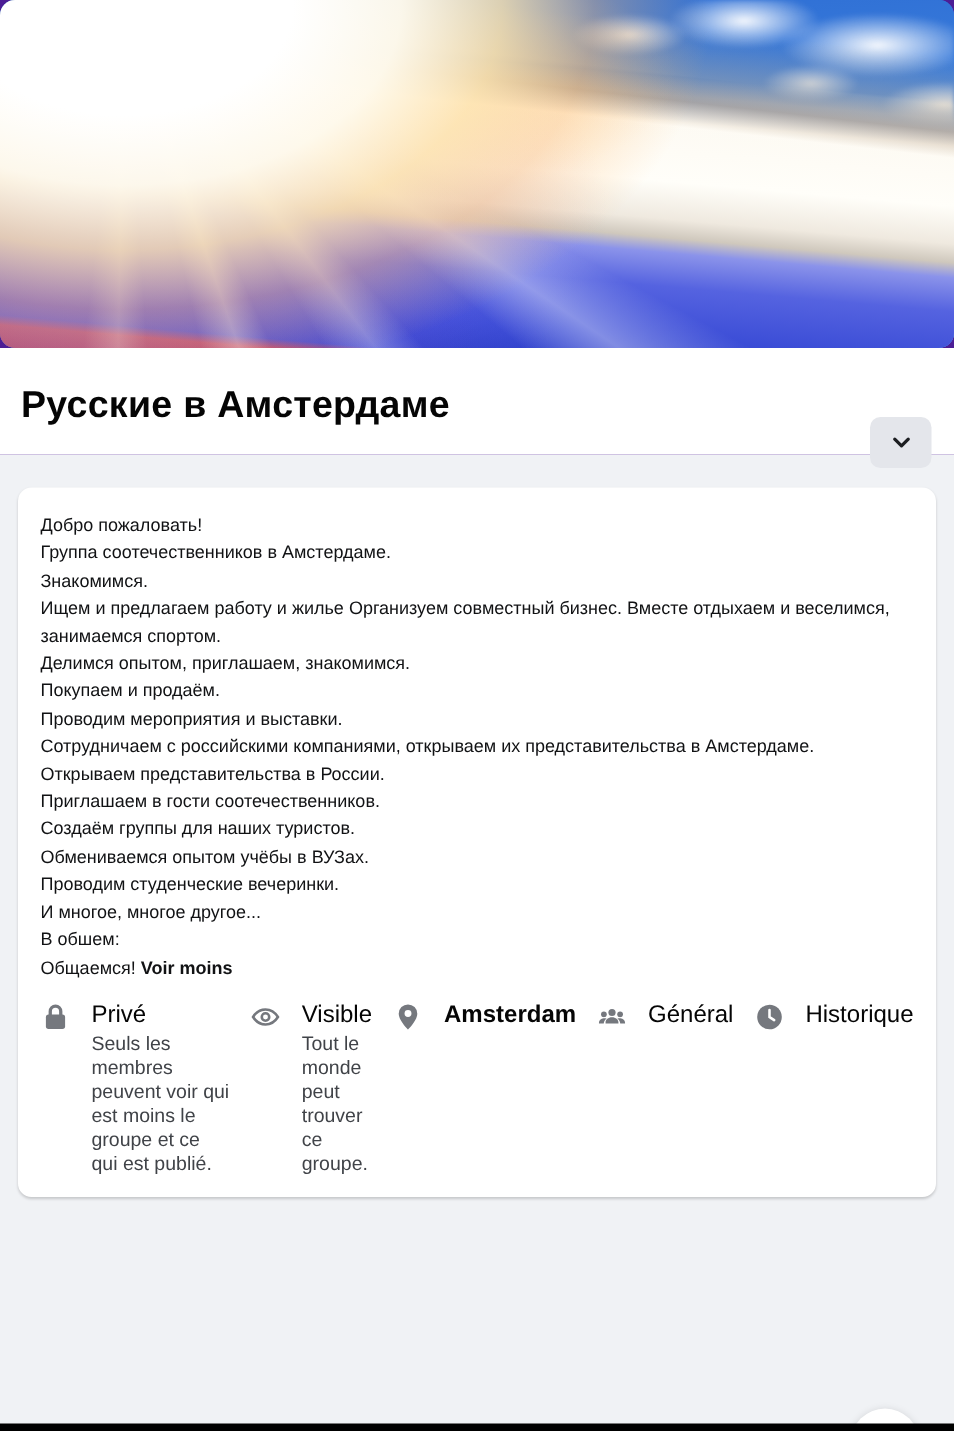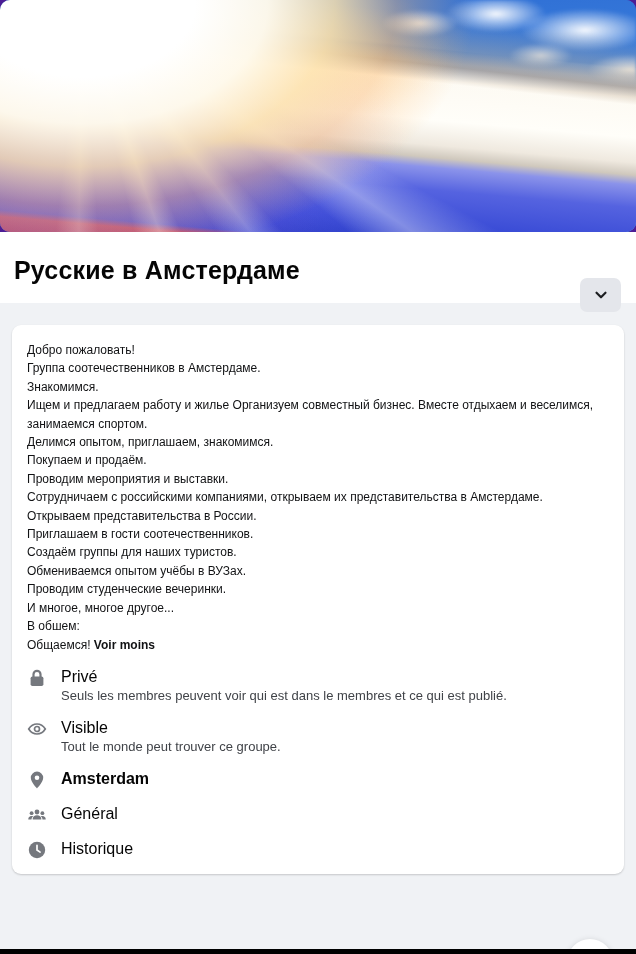--- a/index.html
+++ b/index.html
@@ -83,21 +83,21 @@
     background: #e4e6eb; border: none; border-radius: 7px; cursor: pointer;
     display: flex; align-items: center; justify-content: center; padding: 0; }
 
   
   .card { margin: 22px 12px 0; background: #fff; border-radius: 9px;
     box-shadow: 0 1px 2px rgba(0,0,0,.18); padding: 16px 15px 14px; }
   .card h2 { margin: 0 0 29px; font-size: 17px; line-height: 20px; font-weight: 700; }
   .desc { font-size: 12px; line-height: 18.4px; color: #111214; white-space: pre-line; }
   .link-strong { font-weight: 700; cursor: pointer; text-align: right; }
 
-  .info-list { margin-top: 13px; display: flex; flex-direction: column; gap: 14px; }
+  .info-list { margin-top: 13px; display: flex; gap: 14px; }
   .info-row { display: flex; gap: 14px; align-items: flex-start; }
   .info-icon { width: 20px; height: 20px; flex: none; margin-top: 1px; }
   .info-title { font-size: 16px; line-height: 19px; color: #050505; }
   .info-title.bold { font-weight: 700; }
   .info-desc { font-size: 13px; line-height: 16px; color: #404348; margin-top: 2px; }
 
   
   .fab { position: absolute; left: 567px; top: 939px; width: 46px; height: 46px;
     border-radius: 50%; background: #fff; box-shadow: 0 1px 6px rgba(0,0,0,.15);
     cursor: pointer; z-index: 5; }
@@ -155,21 +155,21 @@
 
       <div class="info-row">
         <span class="info-icon">
           <svg width="20" height="20" viewBox="0 0 20 20">
             <path d="M6.5 9V6.3a3.5 3.5 0 0 1 7 0V9" fill="none" stroke="#75787e" stroke-width="2.2"></path>
             <rect x="3.6" y="8.4" width="12.8" height="9.6" rx="1.8" fill="#75787e"></rect>
           </svg>
         </span>
         <div>
           <div class="info-title">Privé</div>
-          <div class="info-desc">Seuls les membres peuvent voir qui est dans le membres et ce qui est publié.</div>
+          <div class="info-desc">Seuls les membres peuvent voir qui est moins le groupe et ce qui est publié.</div>
         </div>
       </div>
 
       <div class="info-row">
         <span class="info-icon">
           <svg width="20" height="20" viewBox="0 0 20 20">
             <path d="M10 5C5.9 5 2.9 8.1 1.7 10 2.9 11.9 5.9 15 10 15s7.1-3.1 8.3-5C17.1 8.1 14.1 5 10 5z" fill="none" stroke="#75787e" stroke-width="1.7"></path>
             <circle cx="10" cy="10" r="2.5" fill="none" stroke="#75787e" stroke-width="1.7"></circle>
           </svg>
         </span>

